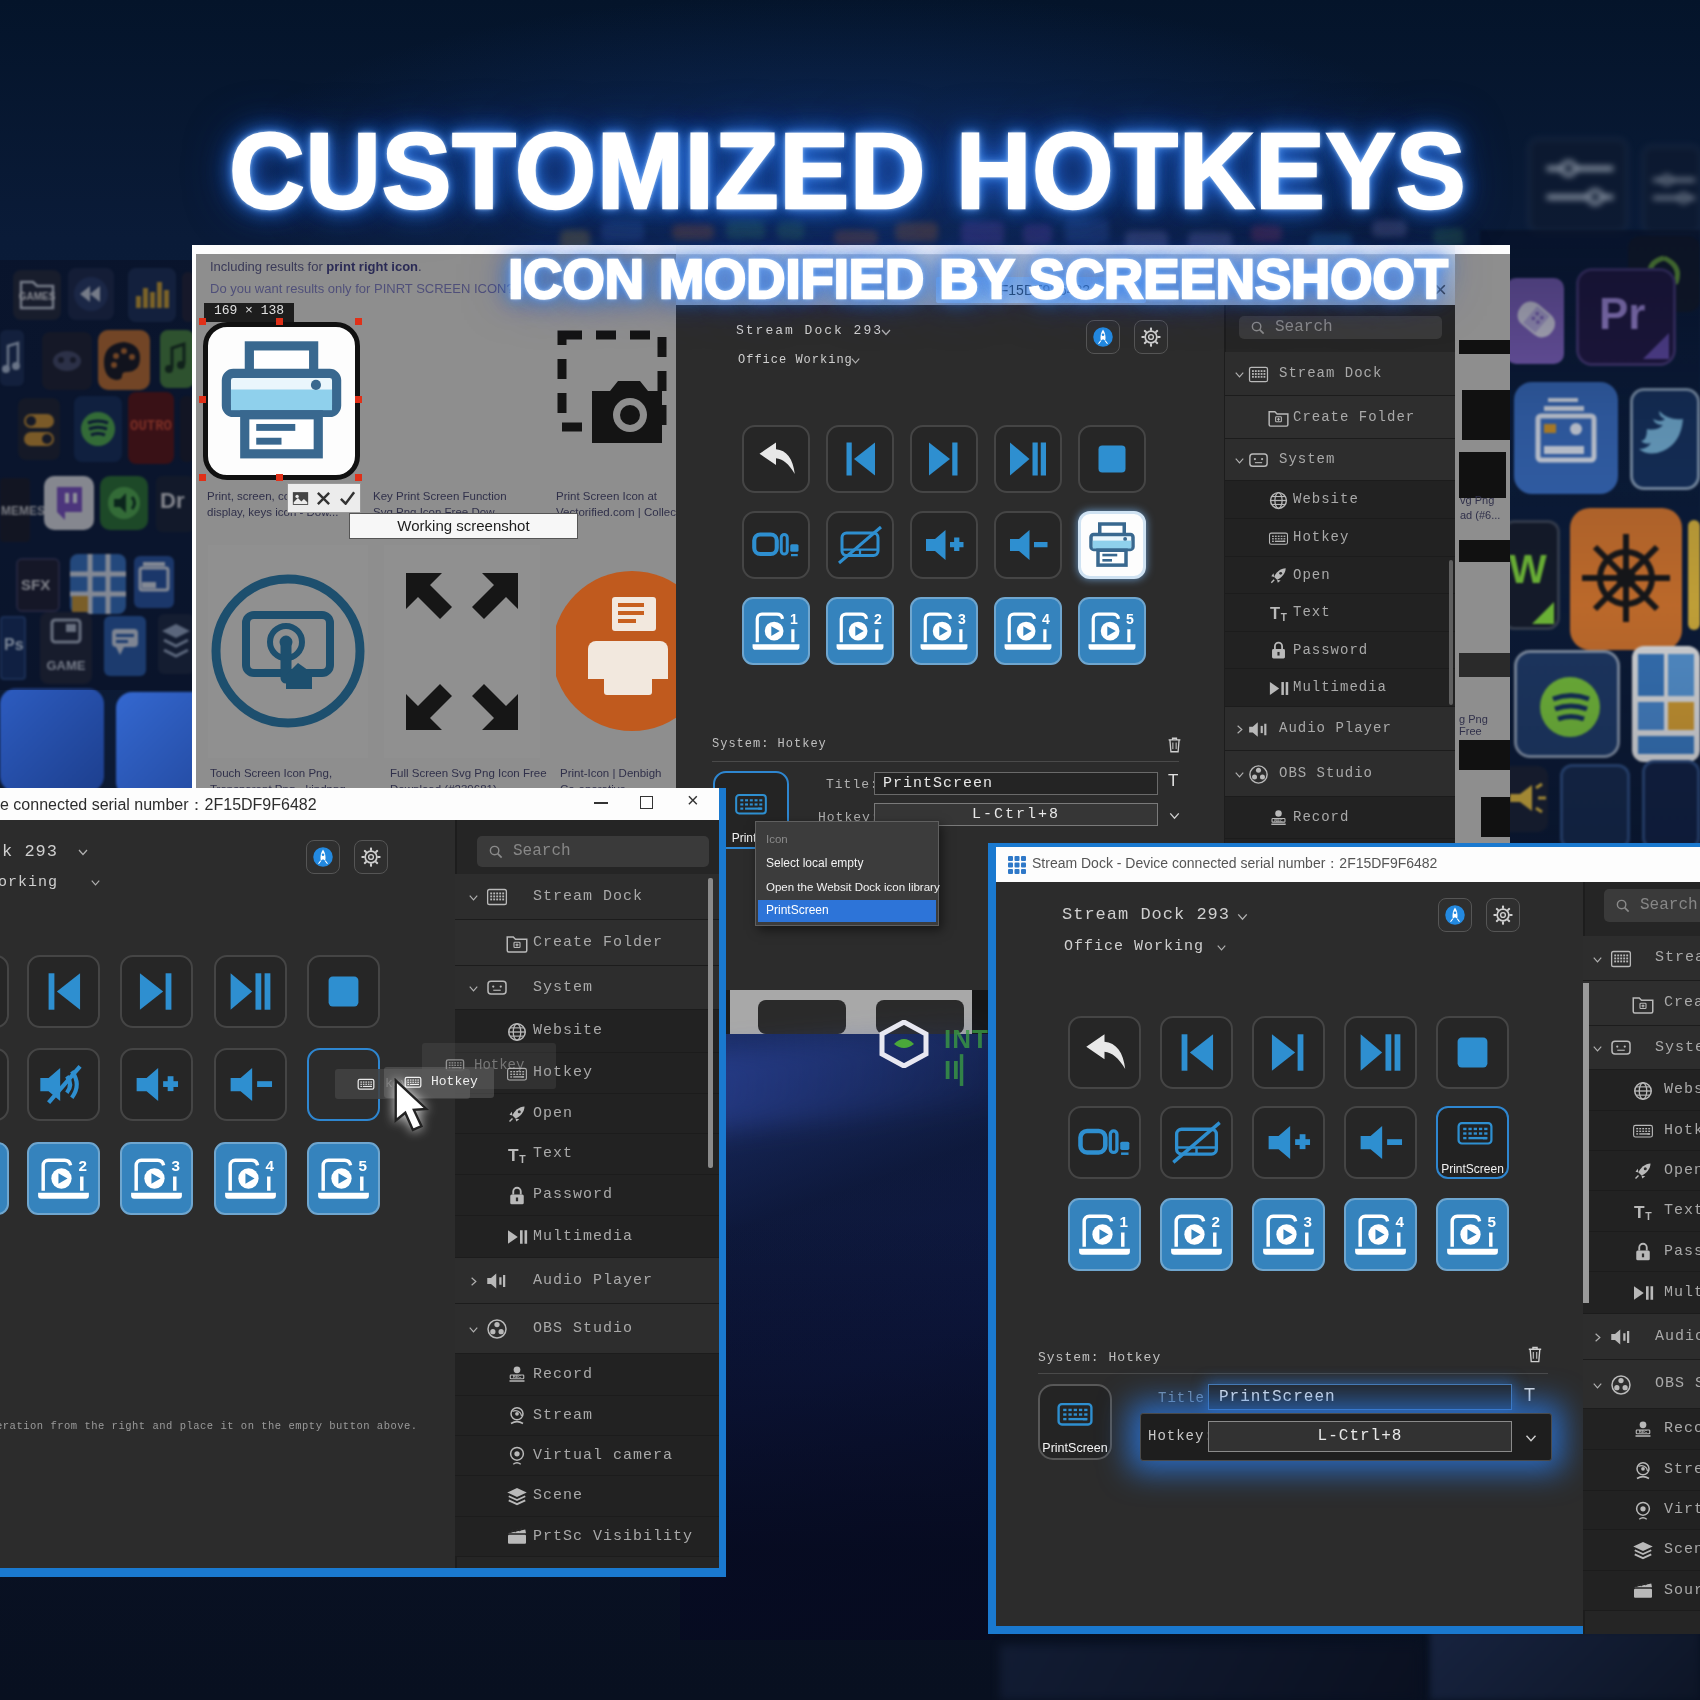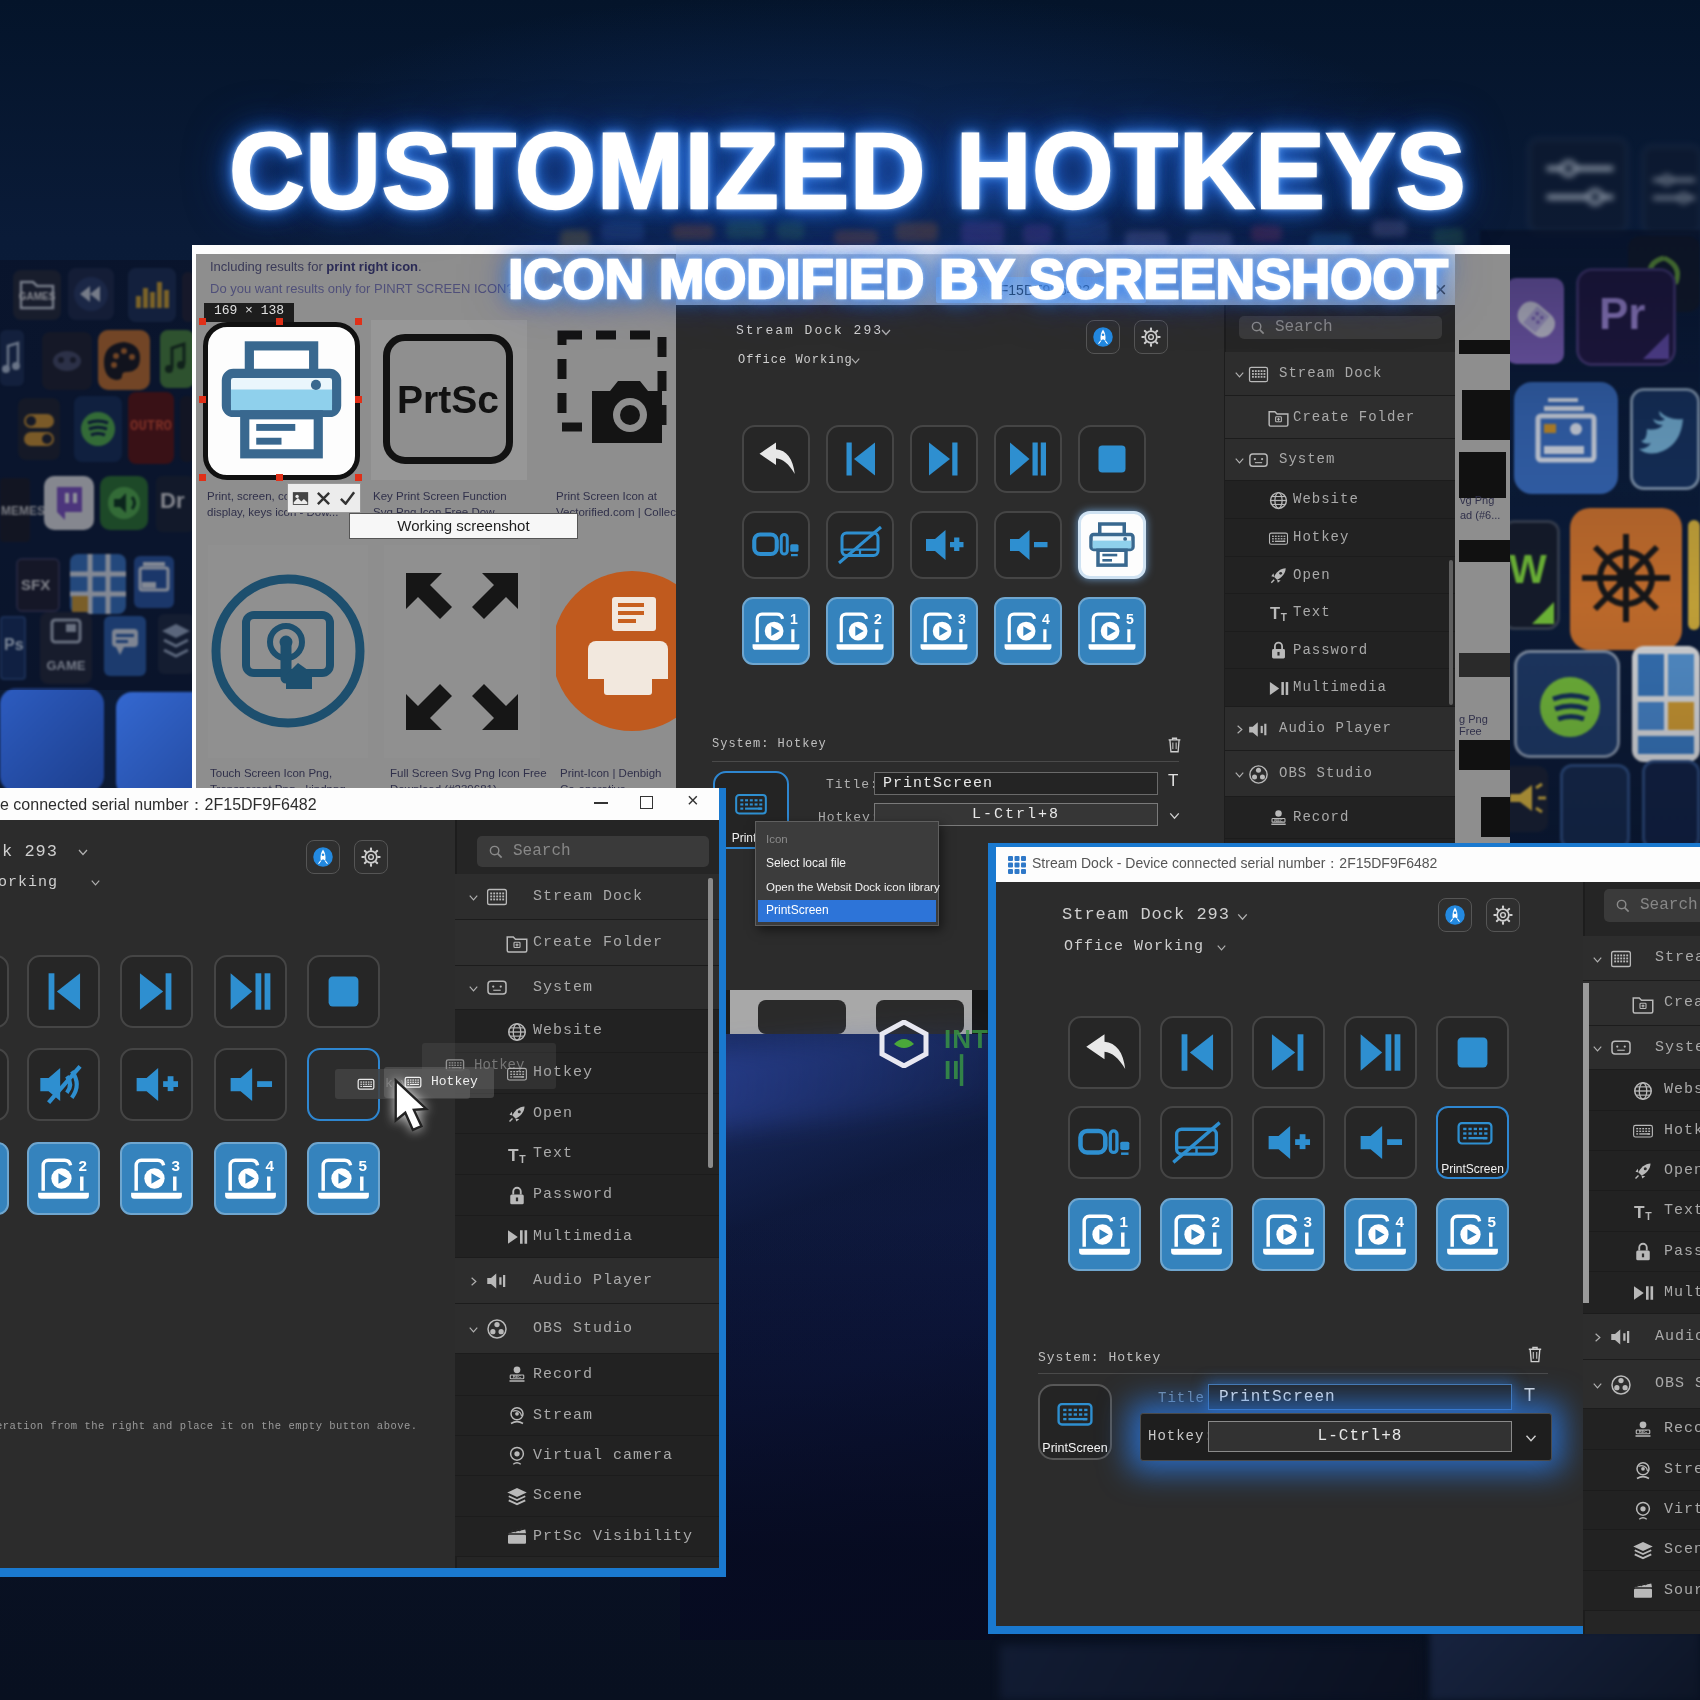--- a/index.html
+++ b/index.html
@@ -256,23 +256,20 @@
         <rect x="21" y="48" width="11" height="3" fill="#39688f"></rect>
       </svg></div>
     <div class="abs" style="left:3px;top:73px;width:7px;height:7px;background:#e03018"></div>
     <div class="abs" style="left:3px;top:151px;width:7px;height:7px;background:#e03018"></div>
     <div class="abs" style="left:3px;top:229px;width:7px;height:7px;background:#e03018"></div>
     <div class="abs" style="left:80px;top:73px;width:7px;height:7px;background:#e03018"></div>
     <div class="abs" style="left:80px;top:229px;width:7px;height:7px;background:#e03018"></div>
     <div class="abs" style="left:159px;top:73px;width:7px;height:7px;background:#e03018"></div>
     <div class="abs" style="left:159px;top:151px;width:7px;height:7px;background:#e03018"></div>
     <div class="abs" style="left:159px;top:229px;width:7px;height:7px;background:#e03018"></div>
-    <div class="abs" style="left:175px;top:75px;width:156px;height:160px;background:#979797">
-<div class="abs" style="left:12px;top:14px;width:130px;height:130px;background:#8f8f8f;border:7px solid #121212;border-radius:22px;color:#121212;font-weight:bold;font-size:39px;text-align:center;line-height:118px;font-family:'Liberation Sans', sans-serif">PrtSc</div>
-    </div>
     <div class="abs" style="left:358px;top:80px;width:121px;height:155px;background:#8e8e8e">
 <svg width="121" height="150" viewBox="0 0 121 150">
 <rect x="8" y="10" width="100" height="92" fill="none" stroke="#141414" stroke-width="9" stroke-dasharray="20 14"></rect>
 <path d="M38 66 h18 l8 -10 h22 l8 10 h14 v52 h-70 Z" fill="#141414"></path>
 <circle cx="76" cy="90" r="17" fill="#8e8e8e"></circle>
         <circle cx="76" cy="90" r="10" fill="#141414"></circle>
 </svg></div>
     <div style="position:absolute;font-size:11.5px;color:#30304a;font-family:'Liberation Sans', sans-serif;line-height:16px;left:11px;top:243px">Print, screen, compu<br>display, keys icon - Dow...</div>
     <div style="position:absolute;font-size:11.5px;color:#30304a;font-family:'Liberation Sans', sans-serif;line-height:16px;left:177px;top:243px">Key Print Screen Function<br>Svg Png Icon Free Dow...</div>
     <div style="position:absolute;font-size:11.5px;color:#30304a;font-family:'Liberation Sans', sans-serif;line-height:16px;left:360px;top:243px">Print Screen Icon at<br>Vectorified.com | Collect...</div>
@@ -661,21 +658,21 @@
       <div style="position:absolute;left:10px;top:2.5px"><svg width="18" height="18" viewBox="0 0 64 64">
           <circle cx="27" cy="27" r="15" stroke="#8a8a8a" stroke-width="5" fill="none"></circle>
           <line x1="38" y1="38" x2="52" y2="52" stroke="#8a8a8a" stroke-width="6"></line>
         </svg></div>
       <div style="position:absolute;left:36px;top:1.5px">Search</div>
     </div>
     <div class="abs" style="left:773px;top:315px;width:4px;height:145px;background:#5f5f5f;border-radius:2px"></div>
   </div>
 <div class="abs" style="left:755px;top:821px;width:184px;height:105px;background:#3c3c3c;border:1px solid #5f5f5f;box-shadow:3px 4px 10px rgba(0,0,0,.5);font-family:'Liberation Sans', sans-serif">
     <div class="abs" style="left:10px;top:11px;color:#8a8a8a;font-size:11.5px">Icon</div>
-    <div class="abs" style="left:10px;top:34px;color:#f2f2f2;font-size:12px;white-space:nowrap">Select local file</div>
+    <div class="abs" style="left:10px;top:34px;color:#f2f2f2;font-size:12px;white-space:nowrap">Select local empty</div>
     <div class="abs" style="left:10px;top:59px;color:#f2f2f2;font-size:11.5px;white-space:nowrap">Open the Websit Dock icon library</div>
     <div class="abs" style="left:2px;top:78px;width:178px;height:22px;background:#2d74d8;color:#fff;font-size:12px;line-height:21px;padding-left:8px">PrintScreen</div>
   </div>
 <div class="abs" style="left:0;top:788px;width:726px;height:789px;overflow:hidden">
     <div class="abs" style="left:0;top:0;width:726px;height:789px;background:#2c2c2c;border-right:7px solid #1a79cf;border-bottom:9px solid #1a79cf"></div>
     <div class="abs" style="left:0;top:0;width:719px;height:32px;background:#fdfdfd"></div>
     <div class="abs" style="left:-8px;top:7px;color:#2d2d2d;font-size:16px;font-family:'Liberation Sans', sans-serif">ce connected serial number：2F15DF9F6482</div>
     <div class="abs" style="left:594px;top:14px;width:14px;height:2px;background:#333"></div>
     <div class="abs" style="left:640px;top:8px;width:13px;height:13px;border:1.6px solid #333"></div>
     <div class="abs" style="left:687px;top:1px;color:#333;font-size:20px;font-family:'Liberation Sans', sans-serif">×</div>

